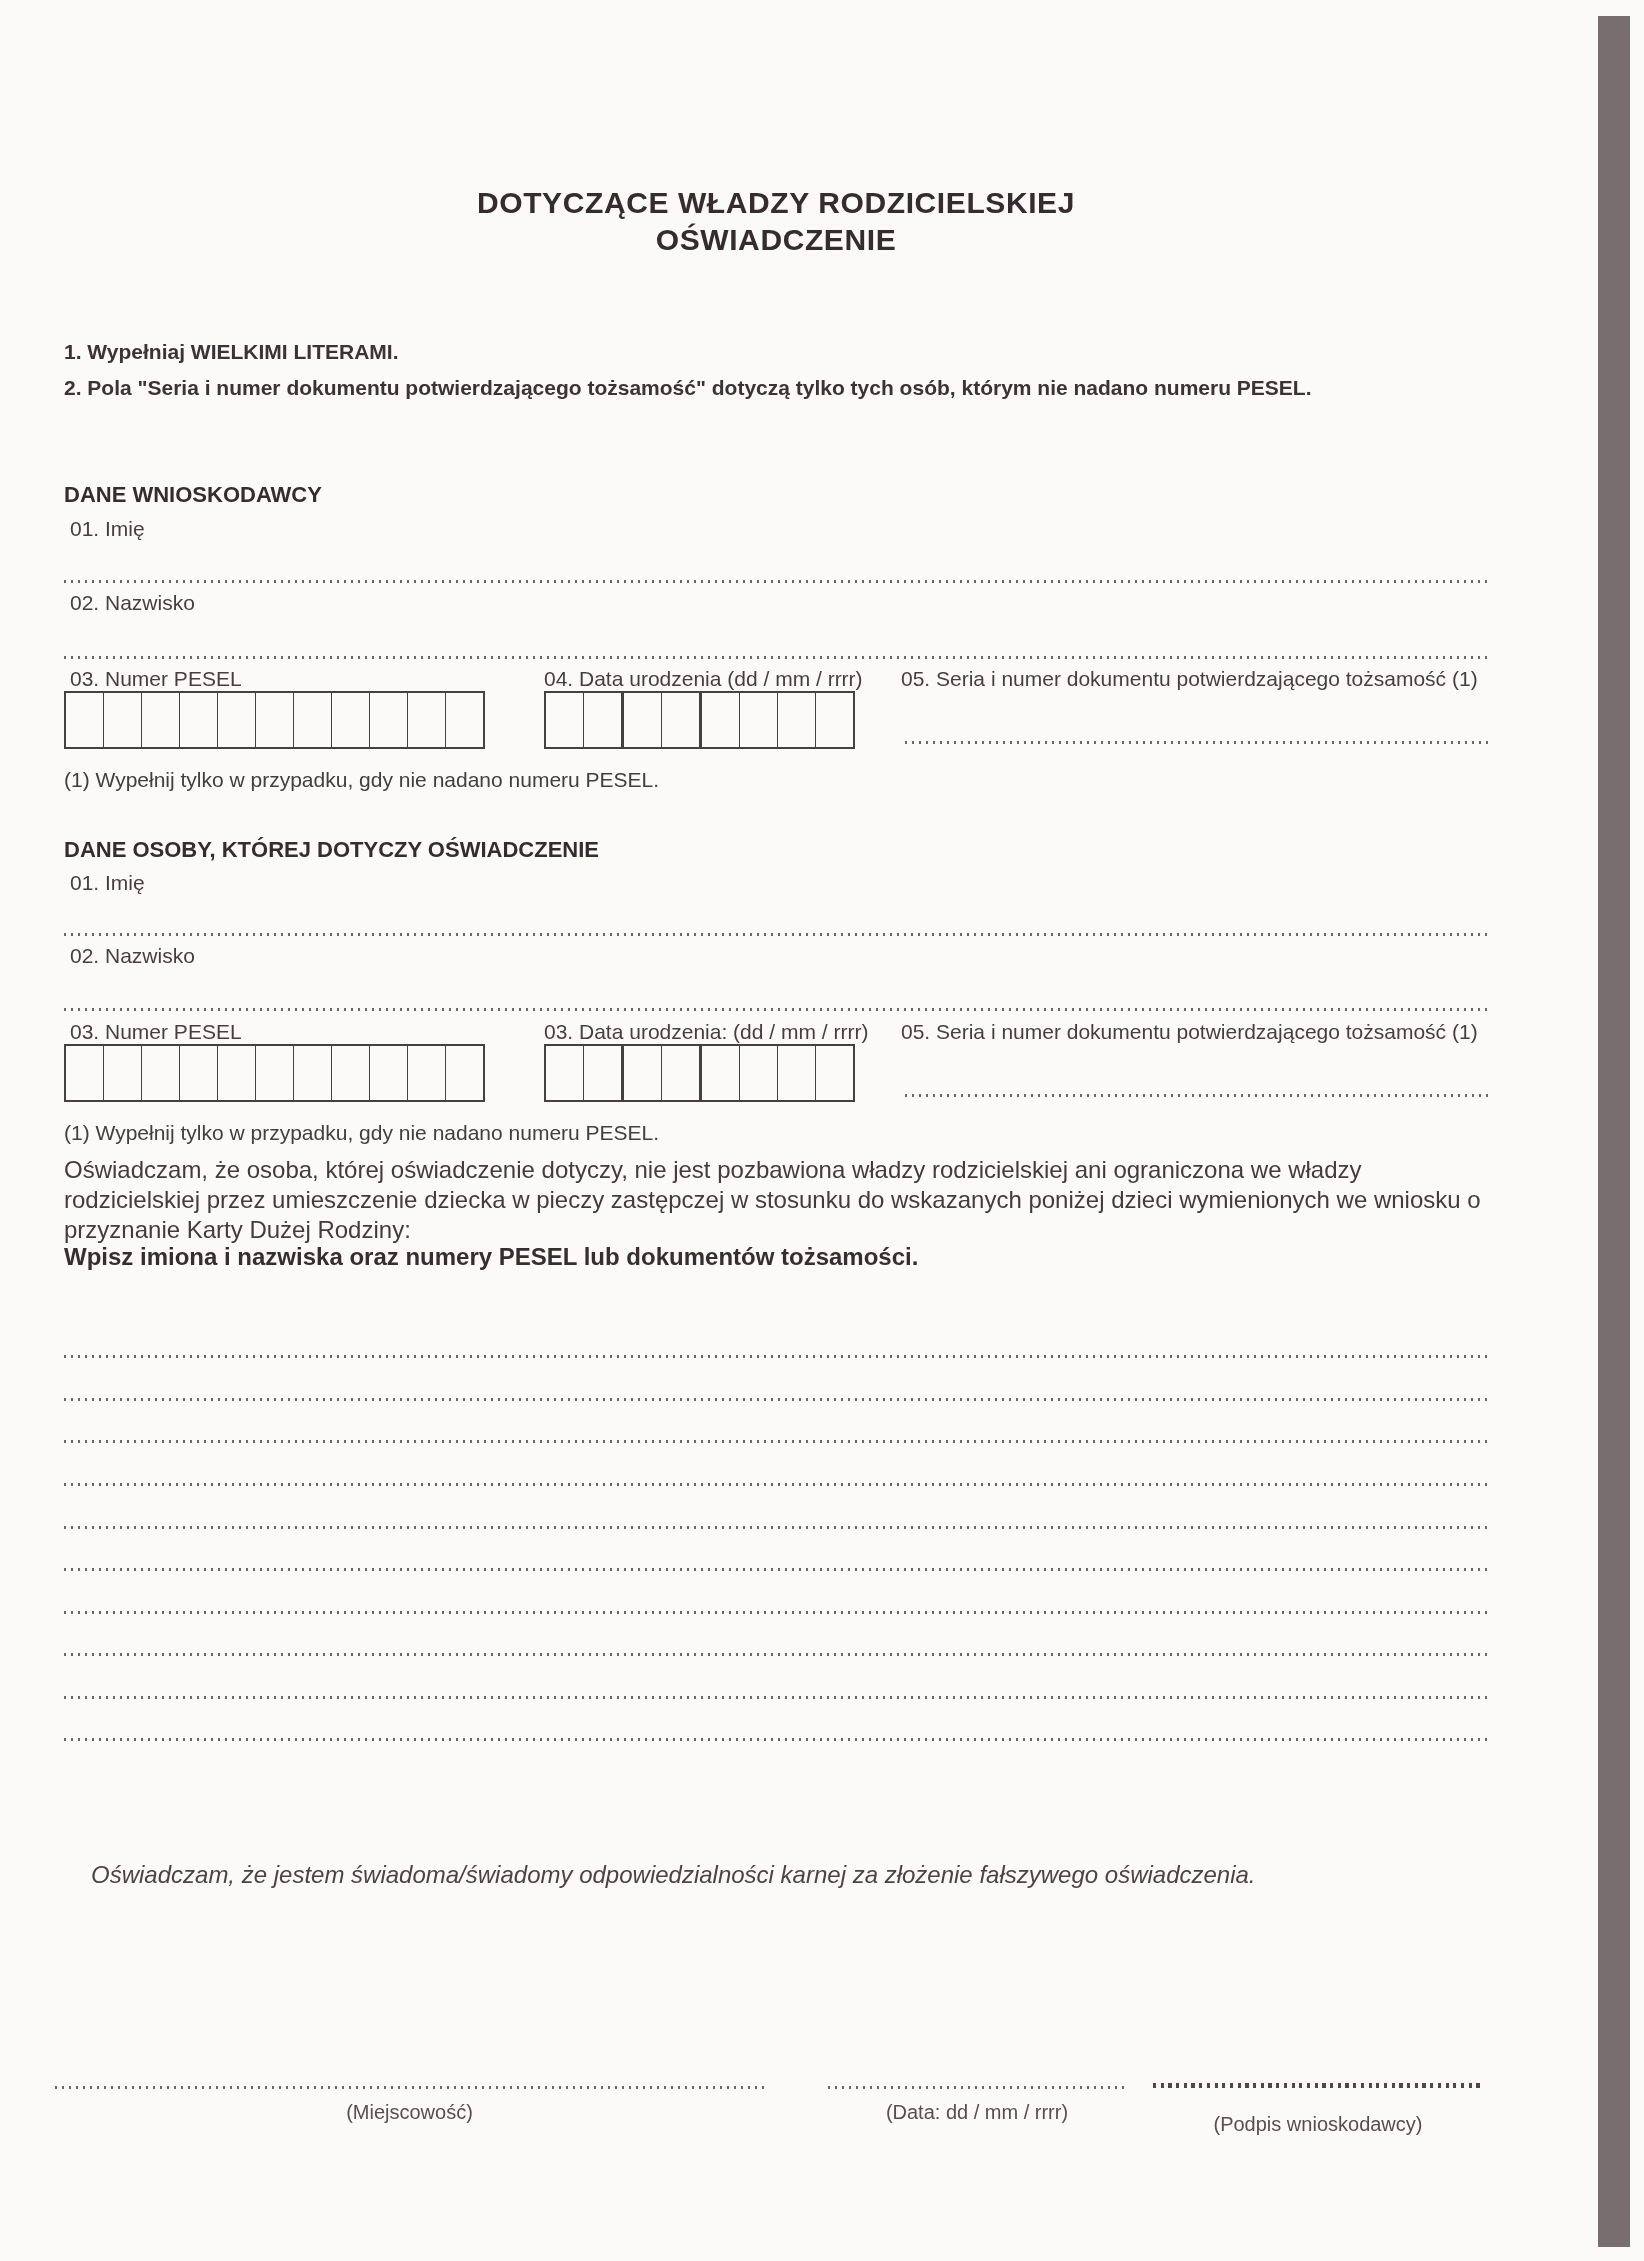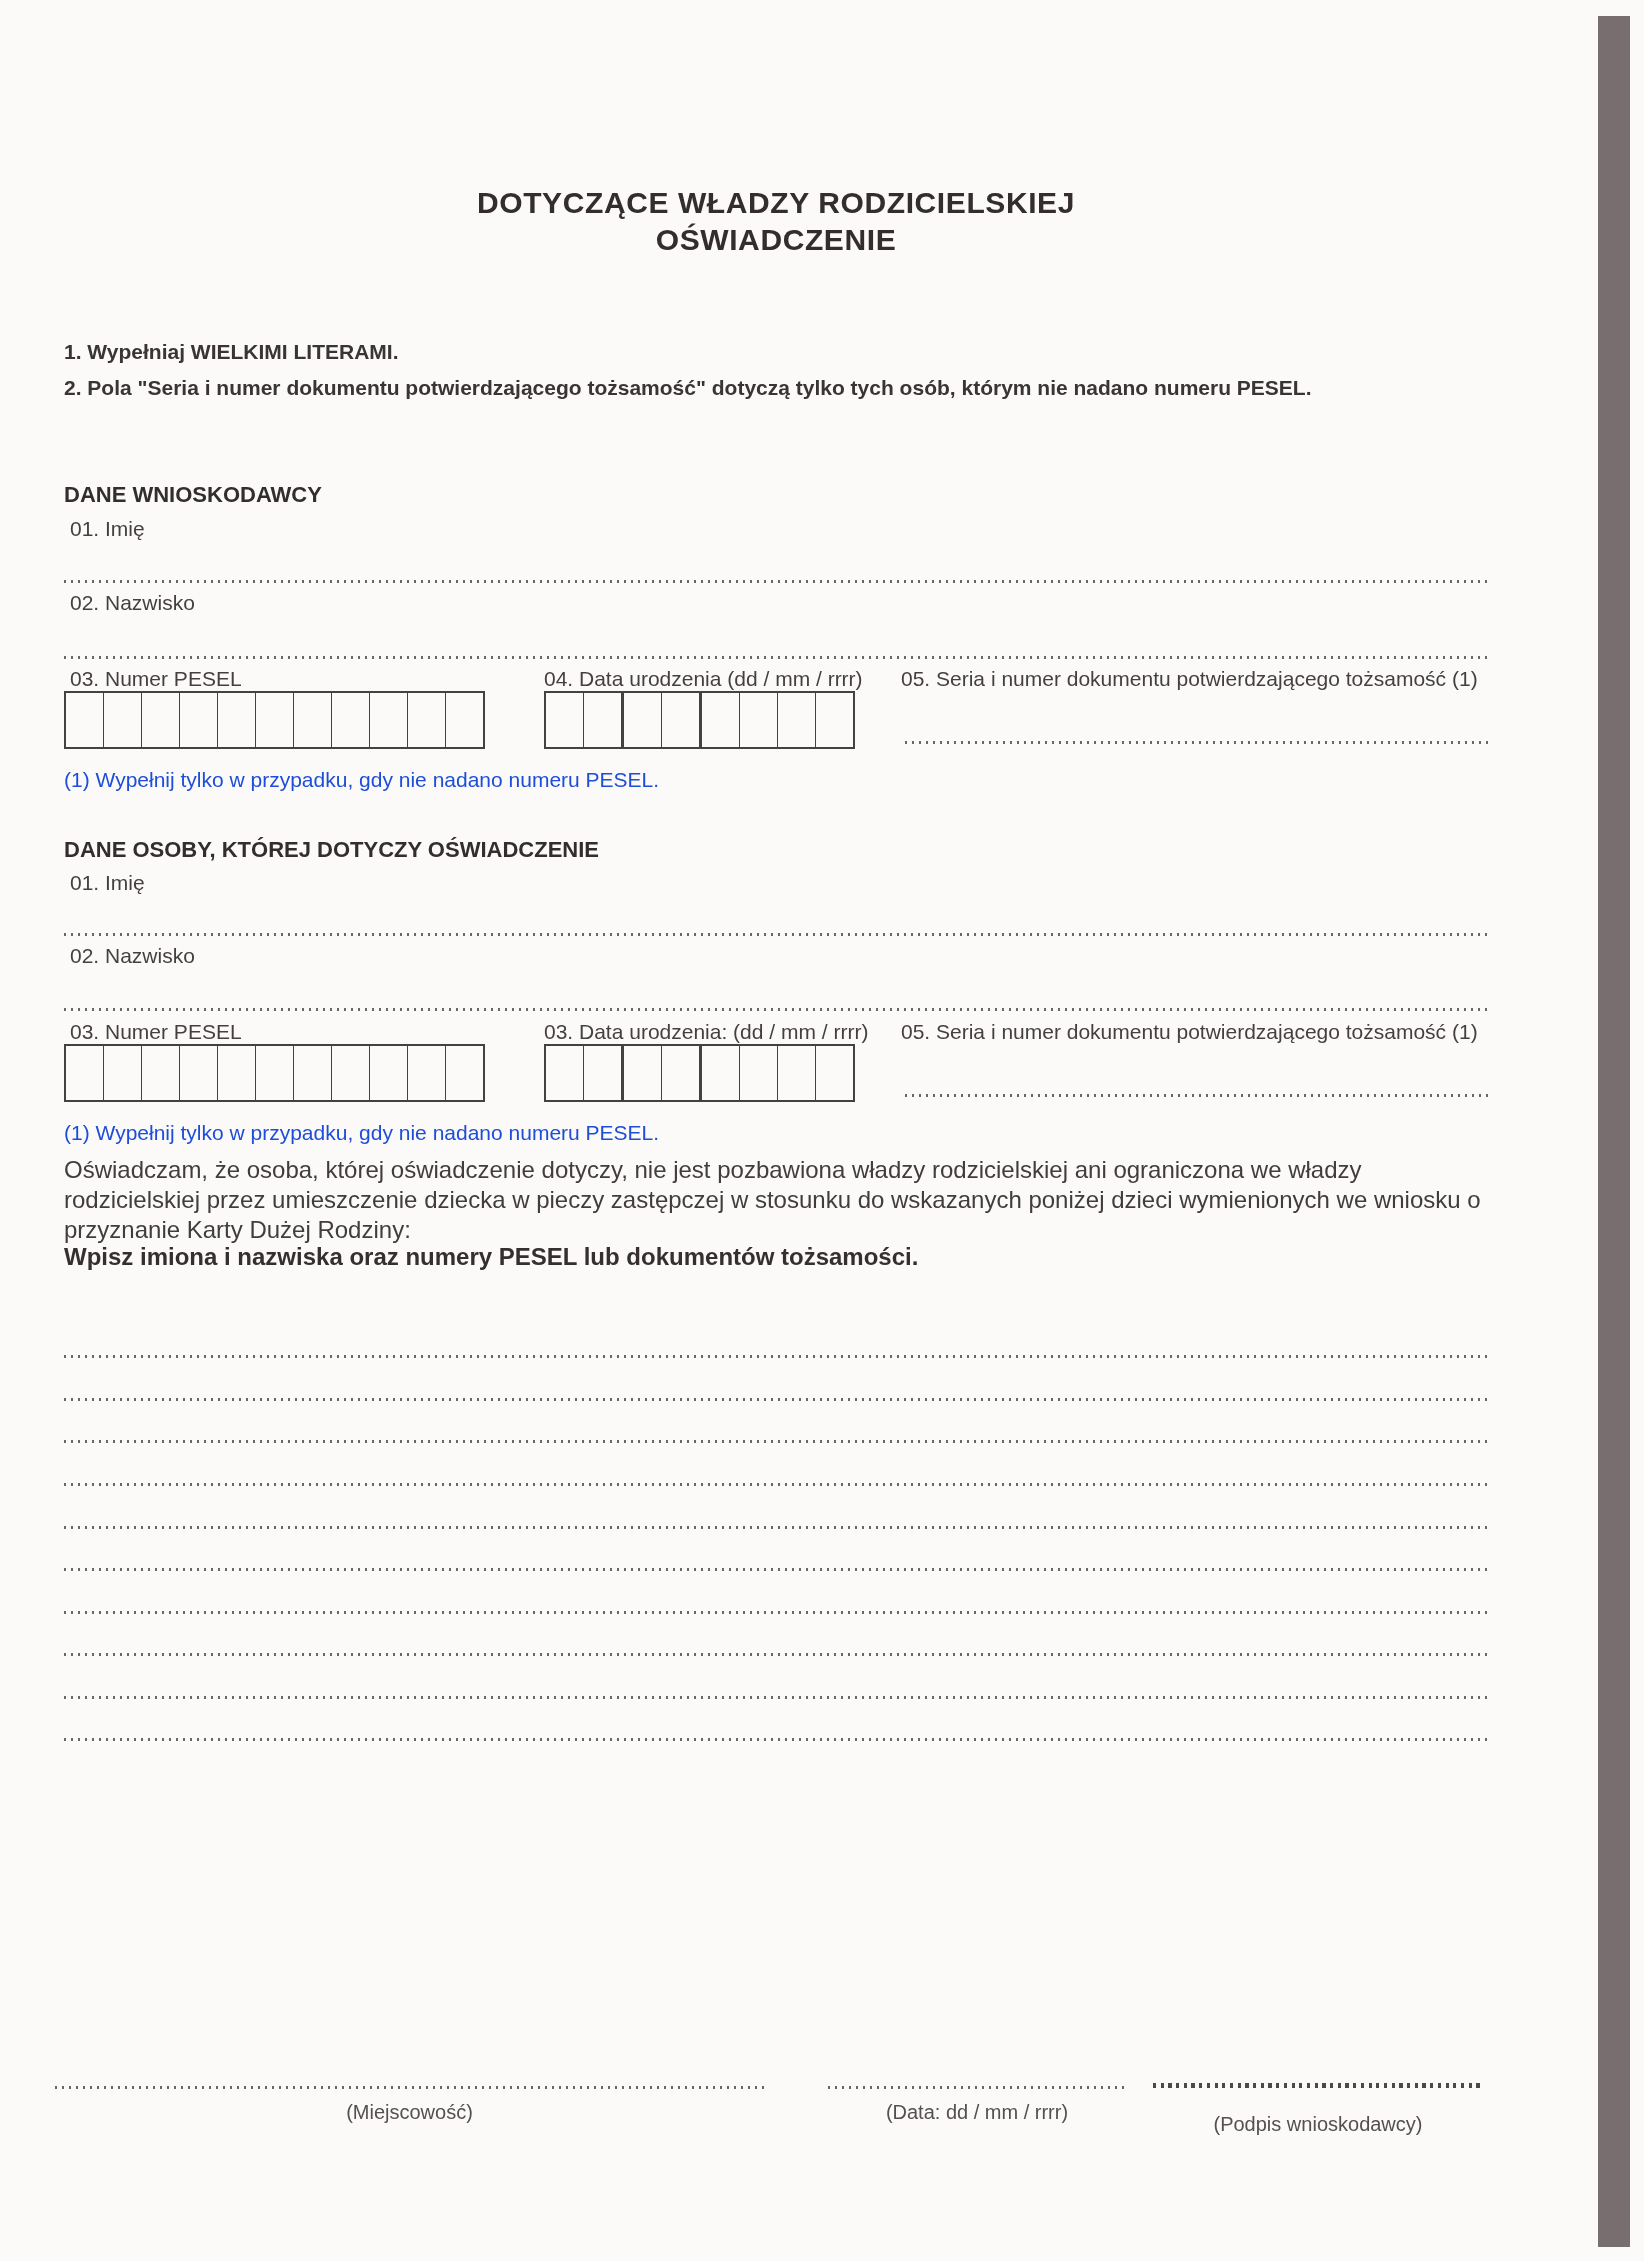--- a/index.html
+++ b/index.html
@@ -46,21 +46,21 @@
     height:5.2px;
     background:repeating-linear-gradient(to right,#4d4749 0px,#4d4749 3.2px,transparent 3.2px,transparent 7.7px);
   }
   .boxgrid{
     position:absolute;display:flex;
     border:2.6px solid #454042;background:#fbfaf8;
   }
   .cell{width:37px;height:54px;border-right:1.9px solid #454042;}
   .cell:last-child{border-right:none;}
   .cell.grp-end{border-right-width:3.9px;}
-  .footnote{font-size:21px;color:#1d4ed8;white-space:nowrap;}
+  .footnote{font-size:21px;color:#404040;white-space:nowrap;}
   .para{
     left:64px;top:1155px;width:1433px;
     font-size:24px;line-height:30px;color:#423c3e;
   }
   .bold-instr{
     left:64px;top:1243px;width:1433px;
     font-size:24px;font-weight:bold;color:#352f31;
   }
   .penal{
     left:91px;top:1861px;width:1353px;
@@ -173,20 +173,21 @@
       <div class="dotline" style="left: 64px; width: 1425px; top: 1440px;"></div>
       <div class="dotline" style="left: 64px; width: 1425px; top: 1483px;"></div>
       <div class="dotline" style="left: 64px; width: 1425px; top: 1526px;"></div>
       <div class="dotline" style="left: 64px; width: 1425px; top: 1568px;"></div>
       <div class="dotline" style="left: 64px; width: 1425px; top: 1611px;"></div>
       <div class="dotline" style="left: 64px; width: 1425px; top: 1653px;"></div>
       <div class="dotline" style="left: 64px; width: 1425px; top: 1696px;"></div>
       <div class="dotline" style="left: 64px; width: 1425px; top: 1738px;"></div>
     </div>
 
+  <div class="abs penal">Oświadczam, że jestem świadoma/świadomy odpowiedzialności karnej za złożenie fałszywego oświadczenia.</div>
 
   <div class="dotline" style="left:55px;top:2086px;width:709px;"></div>
   <div class="dotline" style="left:828px;top:2086px;width:298px;"></div>
   <div class="dotline bold" style="left:1153px;top:2083px;width:330px;"></div>
 
   <div class="sig-label" style="left:55px;top:2101px;width:709px;text-align:center;">(Miejscowość)</div>
   <div class="sig-label" style="left:828px;top:2101px;width:298px;">(Data: dd / mm / rrrr)</div>
   <div class="sig-label" style="left:1153px;top:2113px;width:330px;">(Podpis wnioskodawcy)</div>
 
 </div>

